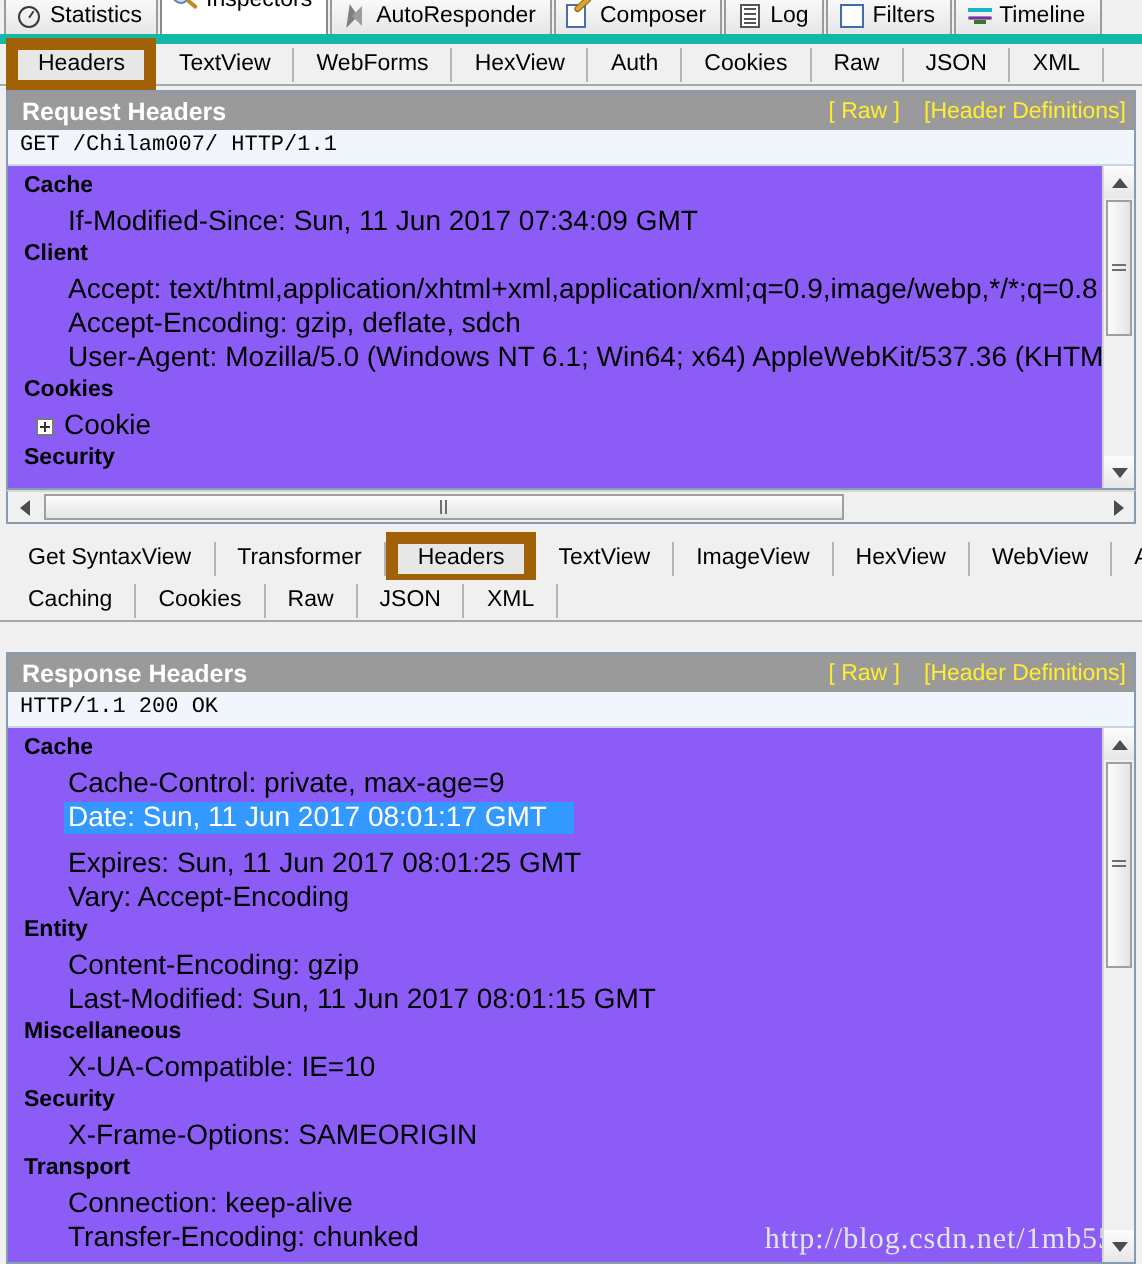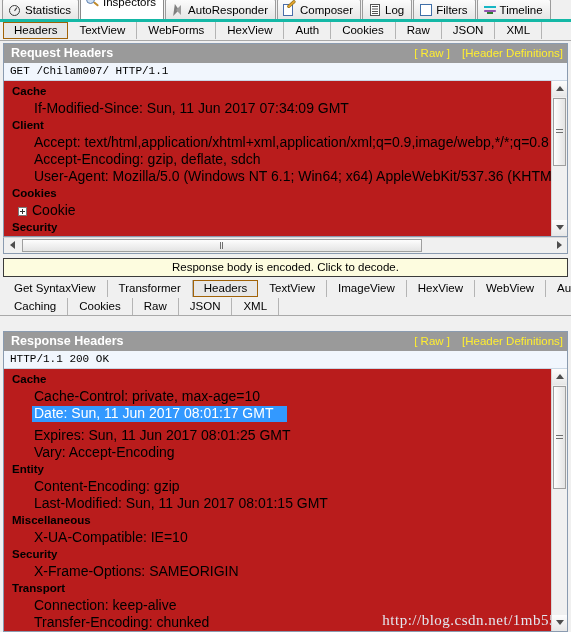--- a/index.html
+++ b/index.html
@@ -25,21 +25,21 @@
     display: flex;
     flex-direction: column;
   }
 
   
   .maintabs {
     height: 22px;
     background: #f0f0f0;
     display: flex;
     align-items: flex-end;
-    border-bottom: 3px solid #14b8a6;
+    border-bottom: 5px solid #14b8a6;
     box-sizing: border-box;
     padding-left: 2px;
   }
   .maintab {
     height: 20px;
     display: flex;
     align-items: center;
     gap: 3px;
     padding: 0 7px 0 5px;
     font-size: 11.5px;
@@ -141,21 +141,21 @@
   .subtab {
     font-size: 11.5px;
     padding: 2px 11px 3px 11px;
     border-right: 1px solid #b4b4b4;
     color: #000;
     white-space: nowrap;
     box-sizing: border-box;
   }
   .subtab.active {
     background: #e7e7e7;
-    border: 1px solid #a16207;
+    border: 6px solid #a16207;
     padding: 1px 10px 2px 10px;
   }
 
   
   .pane {
     background: #ffffff;
     border: 1px solid #8a9bb0;
     box-sizing: border-box;
     margin: 2px 3px 0 3px;
     display: flex;
@@ -185,21 +185,21 @@
     font-family: "Liberation Mono", monospace;
     font-size: 11px;
     background: #f1f6fd;
     border-bottom: 1px solid #c9d6e4;
     padding: 2px 5px 3px 6px;
     white-space: nowrap;
     overflow: hidden;
     box-sizing: border-box;
   }
   .hdrlist {
-    background: #b91c1c;
+    background: #8b5cf6;
     flex: 1;
     overflow: hidden;
     position: relative;
     padding: 2px 0 0 0;
     box-sizing: border-box;
   }
   .grp {
     font-weight: bold;
     font-size: 11.5px;
     padding: 1px 0 1px 8px;
@@ -410,21 +410,20 @@
           <span class="grip-h"></span>
         </div>
     </div>
     <div class="hbtn">
         <span class="arrow-rt"></span>
       </div>
   </div>
 
   <div class="splitter"></div>
 
-  <div class="decodebar">Response body is encoded. Click to decode.</div>
 
   <div class="subtabs" style="border-bottom:none;margin-top:2px;">
     <div class="subtab">Get SyntaxView</div>
     <div class="subtab">Transformer</div>
     <div class="subtab active">Headers</div>
     <div class="subtab">TextView</div>
     <div class="subtab">ImageView</div>
     <div class="subtab">HexView</div>
     <div class="subtab">WebView</div>
     <div class="subtab" style="border-right:none;">Auth</div>
@@ -440,21 +439,21 @@
   <div class="pane respbody" style="margin-bottom:0;margin-top:15px;">
     <div class="pane-title">
       <span>Response Headers</span>
       <span class="spacer"></span>
       <span class="pane-link">[ Raw ]</span>
       <span class="pane-link">[Header Definitions]</span>
     </div>
     <div class="requestline">HTTP/1.1 200 OK</div>
     <div class="hdrlist">
       <div class="grp">Cache</div>
-      <div class="item">Cache-Control: private, max-age=10</div>
+      <div class="item">Cache-Control: private, max-age=9</div>
       <div class="item-sel-wrap"><span class="item sel">Date: Sun, 11 Jun 2017 08:01:17 GMT</span></div>
       <div class="item">Expires: Sun, 11 Jun 2017 08:01:25 GMT</div>
       <div class="item">Vary: Accept-Encoding</div>
 
       <div class="grp">Entity</div>
       <div class="item">Content-Encoding: gzip</div>
       <div class="item">Last-Modified: Sun, 11 Jun 2017 08:01:15 GMT</div>
 
       <div class="grp">Miscellaneous</div>
       <div class="item">X-UA-Compatible: IE=10</div>

